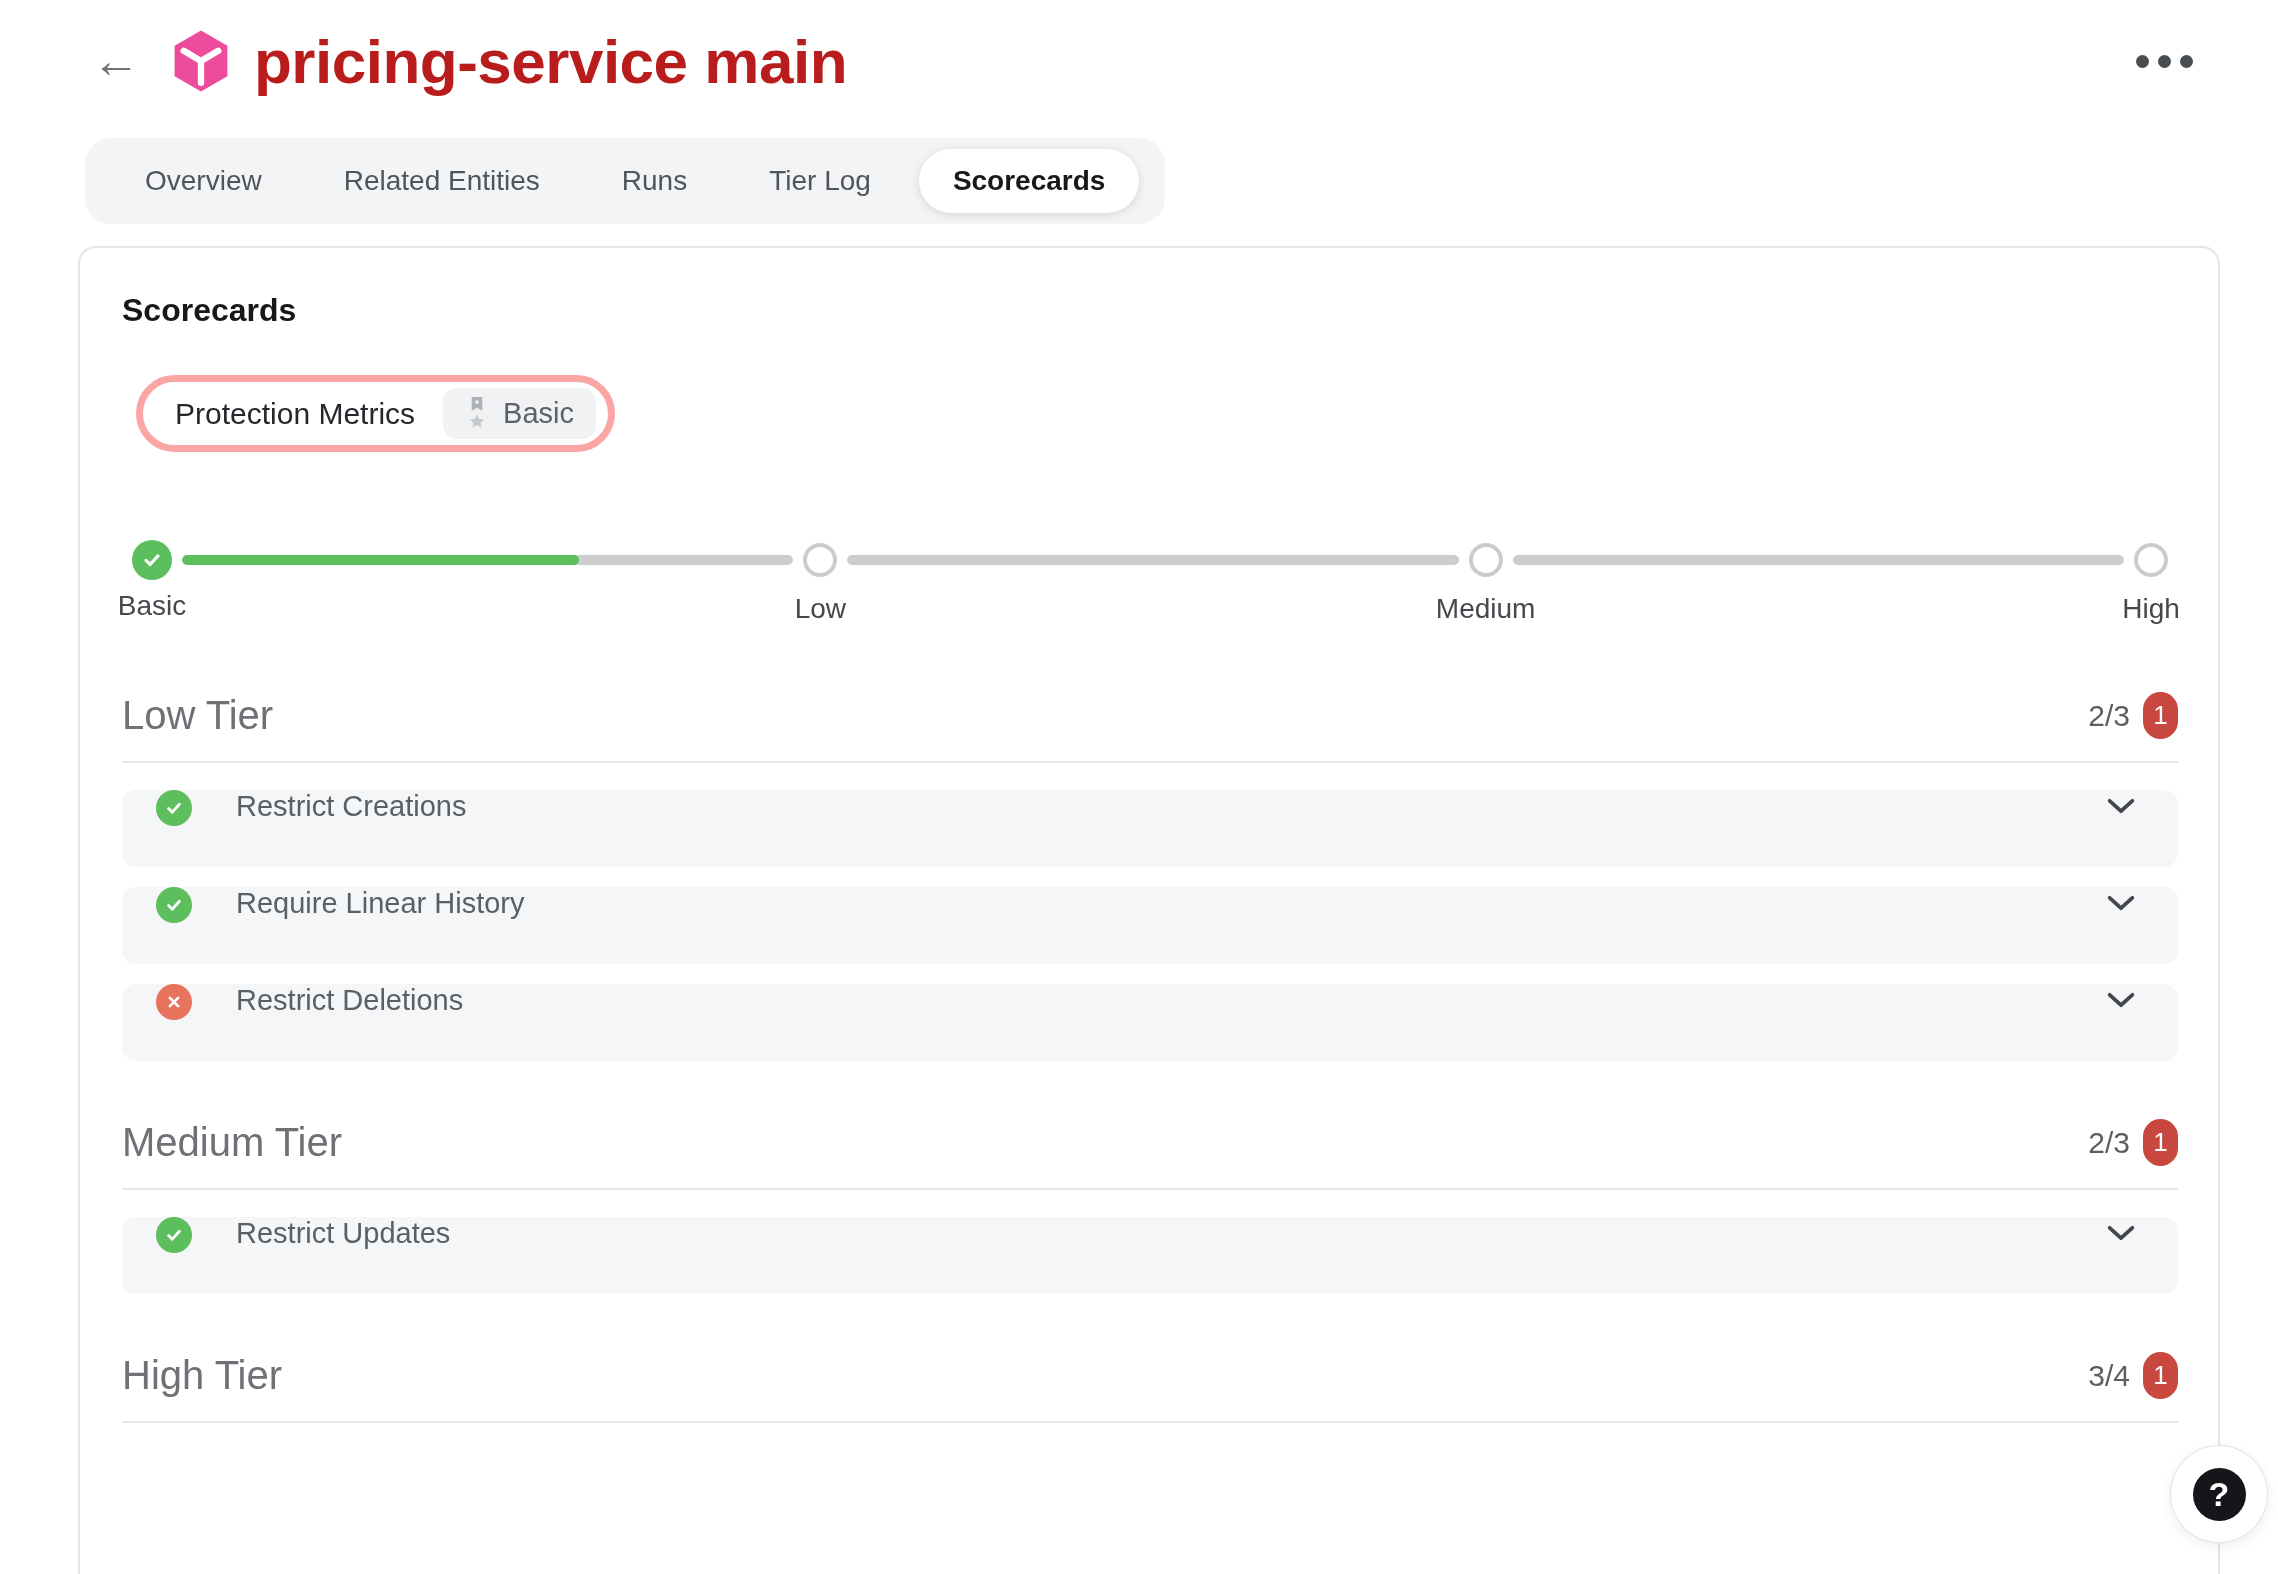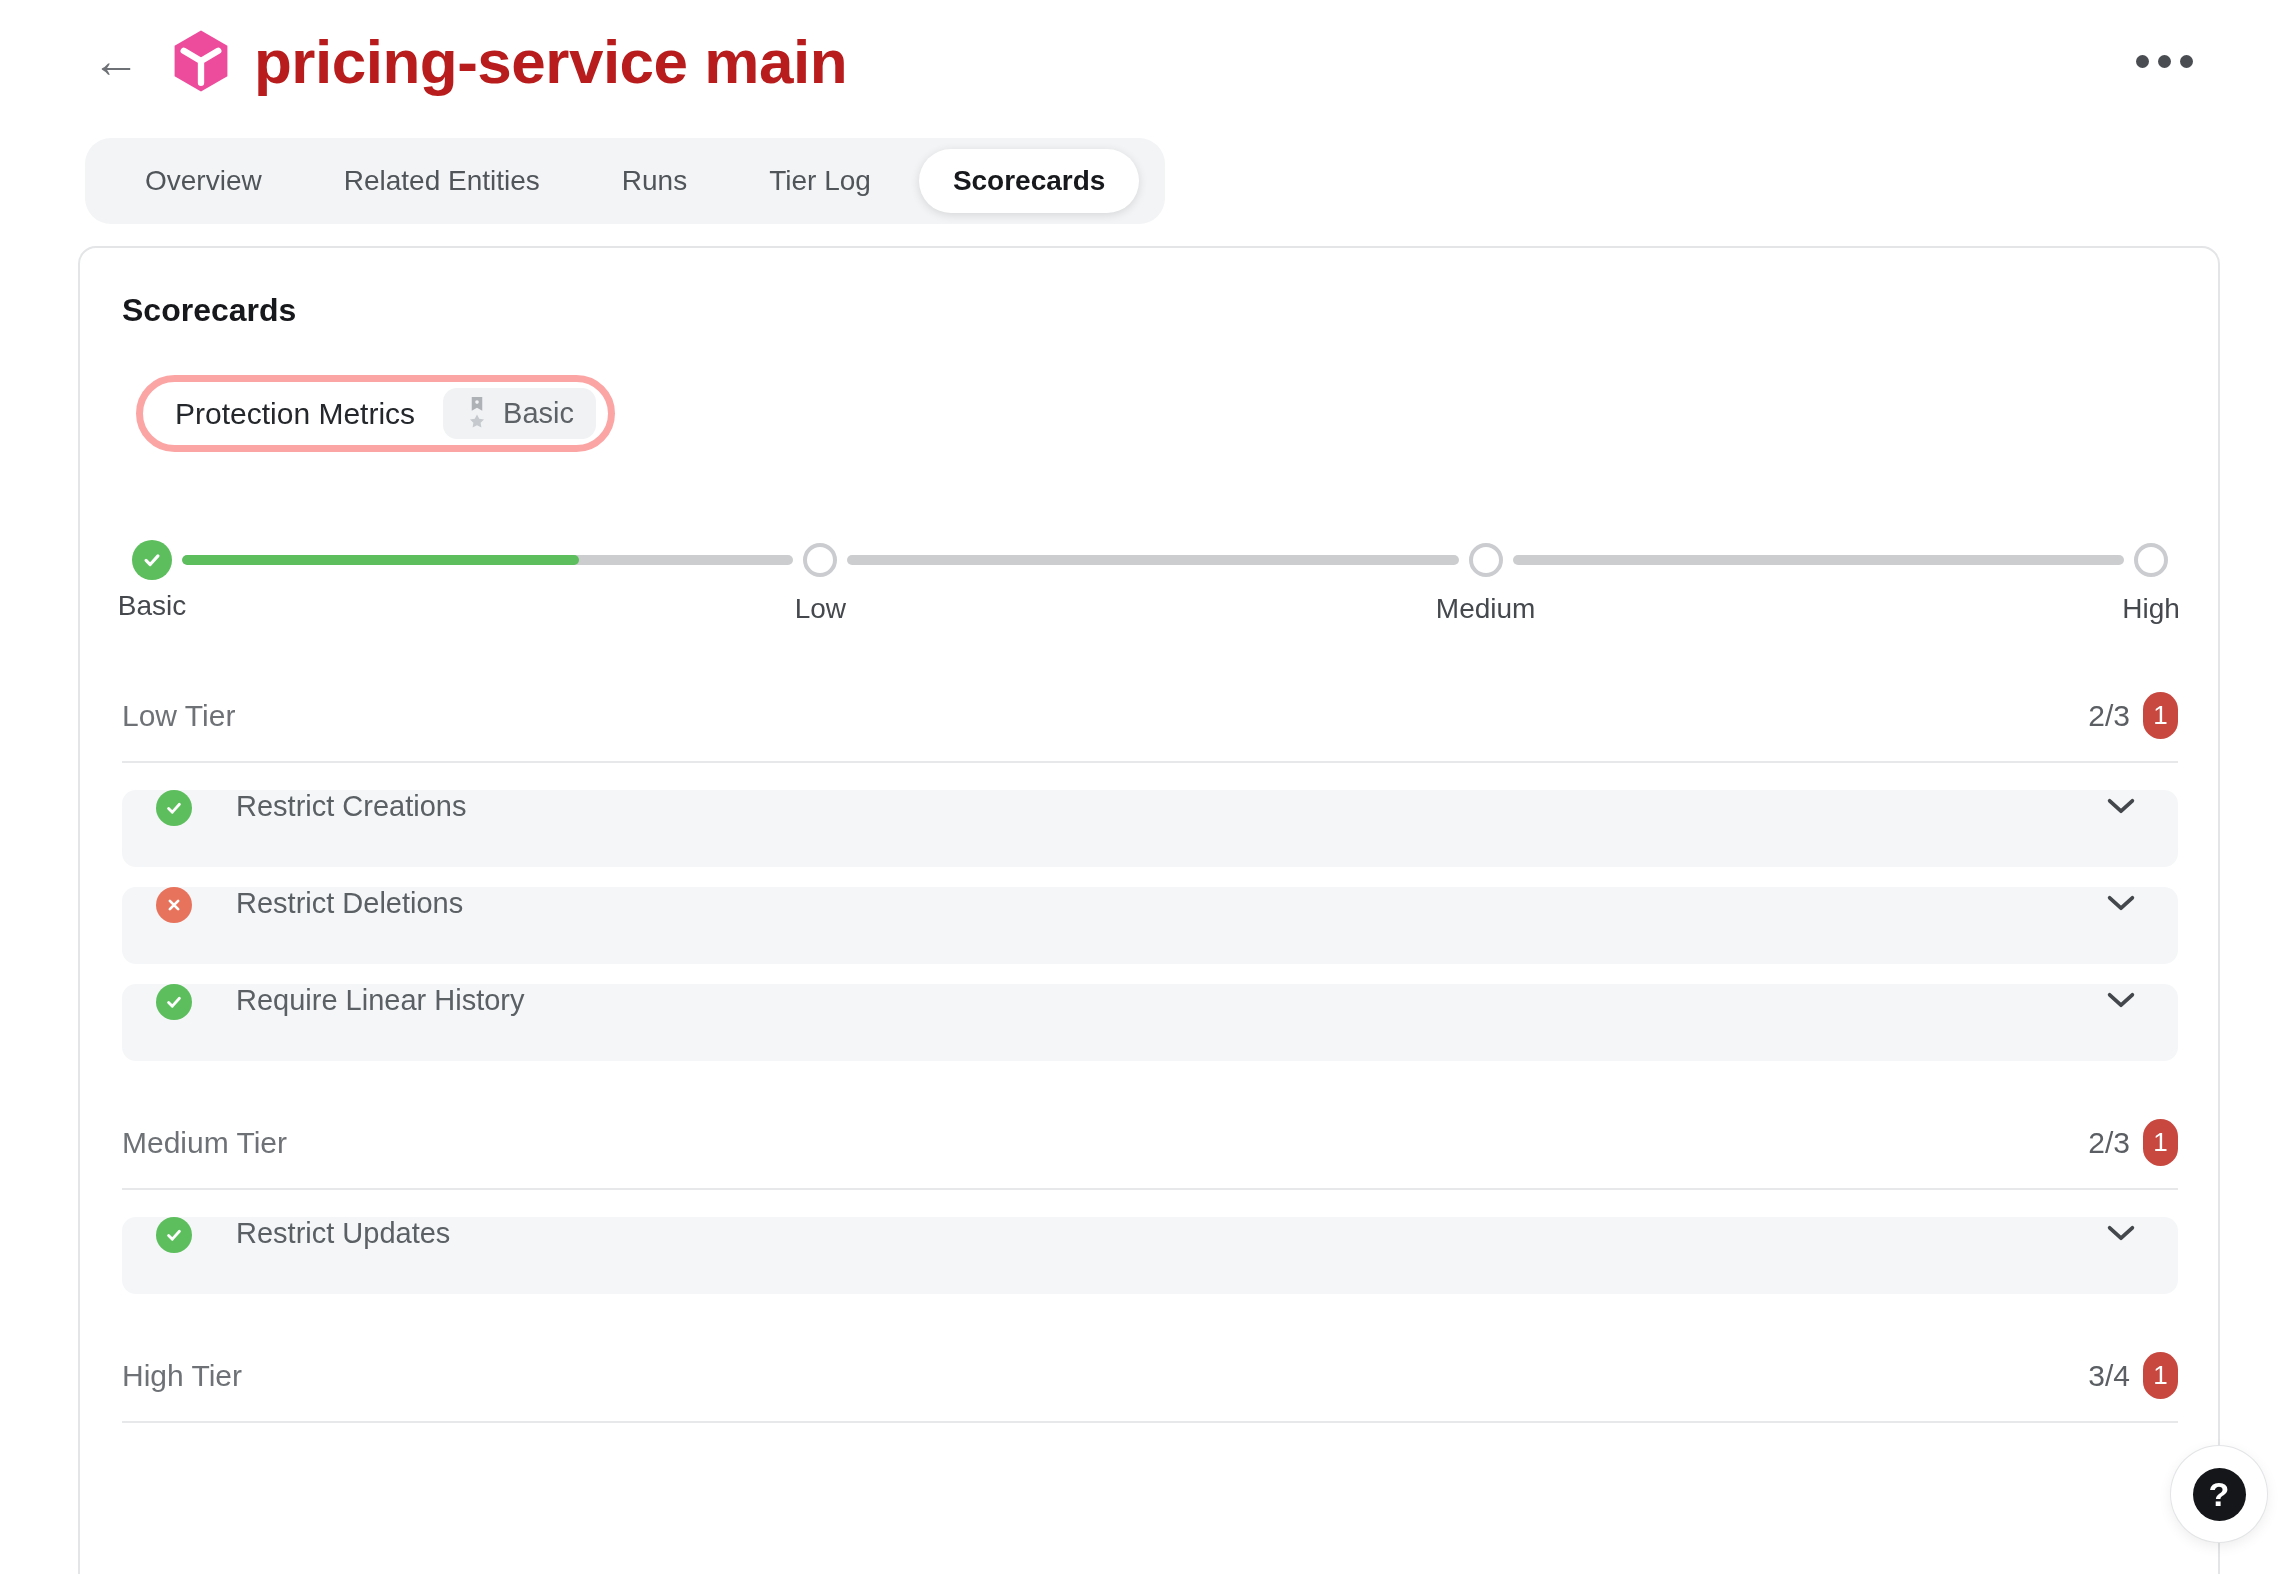--- a/index.html
+++ b/index.html
@@ -47,21 +47,21 @@
     font-size: 28px; color: #45494e; white-space: nowrap; }
   .step-bar { flex: 1; height: 10px; background: #cbcdcf; border-radius: 6px; margin: 0 10px;
     overflow: hidden; position: relative; }
   .step-bar .fill { position: absolute; left: 0; top: 0; bottom: 0; width: 0;
     background: #5cbe5c; border-radius: 6px; }
 
   
   .tier-header { display: flex; align-items: center; justify-content: space-between;
     margin-top: 58px; padding-bottom: 22px; border-bottom: 2px solid #e7e8ea; }
   .tier-header.first { margin-top: 48px; }
-  .tier-name { font-size: 30px; color: #6e7276; }
+  .tier-name { font-size: 40px; color: #6e7276; }
   .tier-right { display: flex; align-items: center; gap: 13px; }
   .tier-score { font-size: 30px; color: #5b5f63; }
   .tier-badge { width: 35px; height: 47px; border-radius: 18px; background: #c8473f; color: #fff;
     font-size: 26px; display: flex; align-items: center; justify-content: center; }
 
   .rules { margin-top: 27px; }
   .rule-row { display: flex; height: 77px; background: #f4f6f8;
     border-radius: 14px; padding: 0 34px; margin-bottom: 20px; cursor: pointer; }
   .status-icon { width: 36px; height: 36px; border-radius: 50%; display: none;
     align-items: center; justify-content: center; flex: none; }
@@ -169,42 +169,42 @@
           </svg>
         </span>
 
       <span class="rule-label">Restrict Creations</span>
       <span class="chevron">
           <svg width="30" height="17" viewBox="0 0 30 18">
             <path d="M3 3 l12 11 L27 3" stroke="#44484c" stroke-width="4" fill="none" stroke-linecap="round" stroke-linejoin="round"></path>
           </svg>
         </span>
     </div>
+    <div class="rule-row pass">
+      <span class="status-icon pass-icon">
+          <svg width="20" height="20" viewBox="0 0 24 24">
+            <path d="M5.5 12.5 l4.5 4.5 L18.5 7.5" stroke="#fff" stroke-width="3.4" fill="none" stroke-linecap="round" stroke-linejoin="round"></path>
+          </svg>
+        </span>
+
+      <span class="rule-label">Require Linear History</span>
+      <span class="chevron">
+          <svg width="30" height="17" viewBox="0 0 30 18">
+            <path d="M3 3 l12 11 L27 3" stroke="#44484c" stroke-width="4" fill="none" stroke-linecap="round" stroke-linejoin="round"></path>
+          </svg>
+        </span>
+    </div>
     <div class="rule-row fail">
 
       <span class="status-icon fail-icon">
           <svg width="18" height="18" viewBox="0 0 24 24">
             <path d="M6.5 6.5 l11 11 M17.5 6.5 l-11 11" stroke="#fff" stroke-width="3.6" stroke-linecap="round"></path>
           </svg>
         </span>
       <span class="rule-label">Restrict Deletions</span>
-      <span class="chevron">
-          <svg width="30" height="17" viewBox="0 0 30 18">
-            <path d="M3 3 l12 11 L27 3" stroke="#44484c" stroke-width="4" fill="none" stroke-linecap="round" stroke-linejoin="round"></path>
-          </svg>
-        </span>
-    </div>
-    <div class="rule-row pass">
-      <span class="status-icon pass-icon">
-          <svg width="20" height="20" viewBox="0 0 24 24">
-            <path d="M5.5 12.5 l4.5 4.5 L18.5 7.5" stroke="#fff" stroke-width="3.4" fill="none" stroke-linecap="round" stroke-linejoin="round"></path>
-          </svg>
-        </span>
-
-      <span class="rule-label">Require Linear History</span>
       <span class="chevron">
           <svg width="30" height="17" viewBox="0 0 30 18">
             <path d="M3 3 l12 11 L27 3" stroke="#44484c" stroke-width="4" fill="none" stroke-linecap="round" stroke-linejoin="round"></path>
           </svg>
         </span>
     </div>
   </div>
 
   
   <div class="tier-header">

